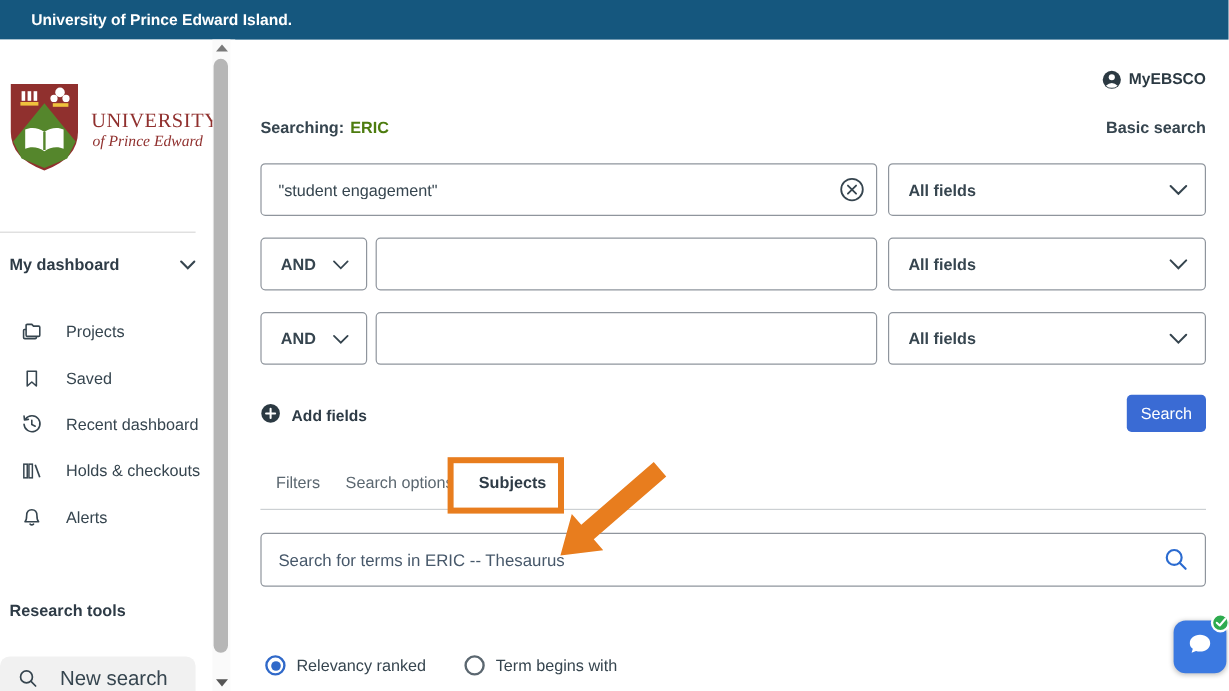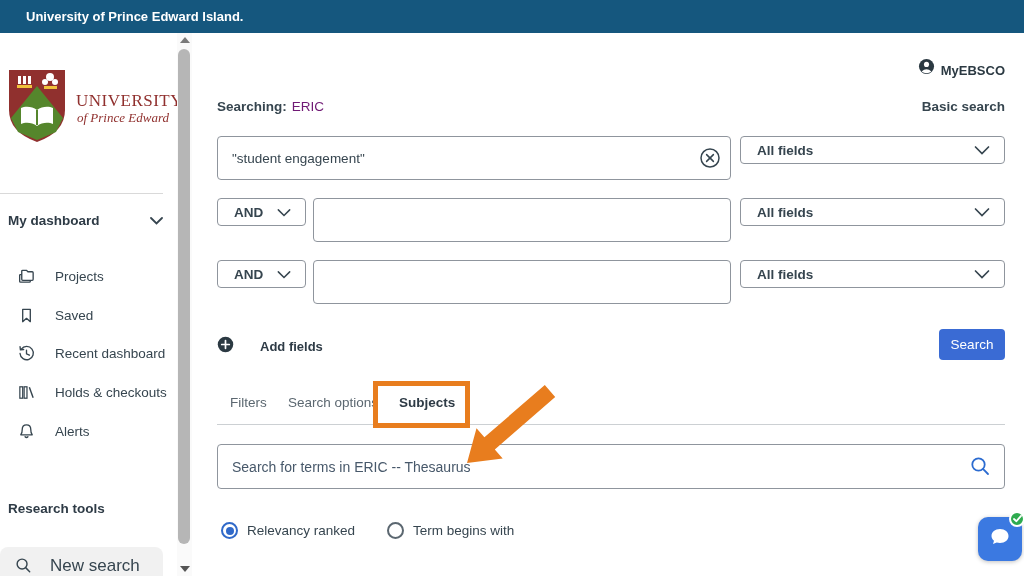--- a/index.html
+++ b/index.html
@@ -28,61 +28,61 @@
                 display:flex; align-items:center; gap:17px; font-size:17px; color:#36454f; cursor:pointer; }
   .new-search .nicon { width:19px; height:19px; margin-left:14px; }
 
   
   .sb-scroll { position:absolute; left:177px; top:33px; width:15px; bottom:0; background:#fafafa; }
   .sb-up   { position:absolute; left:3px; top:4px; width:0; height:0; border-left:5px solid transparent; border-right:5px solid transparent; border-bottom:6px solid #7a7a7a; }
   .sb-thumb{ position:absolute; left:1px; top:16px; width:12px; height:495px; background:#b6b6b6; border-radius:6px; }
   .sb-down { position:absolute; left:3px; bottom:4px; width:0; height:0; border-left:5px solid transparent; border-right:5px solid transparent; border-top:6px solid #555; }
 
   
-  .account { position:absolute; left:0; top:58px; width:1005px; display:flex; justify-content:flex-end; align-items:flex-end; gap:6px;
+  .account { position:absolute; left:0; top:58px; width:1005px; display:flex; justify-content:flex-end; align-items:flex-start; gap:6px;
              font-size:13px; font-weight:bold; color:#2b3942; cursor:pointer; }
   .search-line { position:absolute; left:217px; top:99px; width:788px; display:flex; justify-content:space-between; font-size:13.5px; }
   .searching-label { color:#36454f; font-weight:600; }
-  .db-link { color:#701a75; font-weight:400; margin-left:5px; cursor:pointer; }
+  .db-link { color:#4d7c0f; font-weight:700; margin-left:5px; cursor:pointer; }
   .basic-search { color:#36454f; font-weight:600; cursor:pointer; }
 
   .tinput { position:absolute; height:44px; border:1px solid #8f959d; border-radius:4px; background:#fff;
             font-family:"Liberation Sans", sans-serif; font-size:13.5px; color:#36454f; padding:0 36px 0 14px; outline:none; }
   .tinput::placeholder { color:#47586a; opacity:1; }
   .row1-input { left:217px; top:136px; width:514px; }
   .row2-input { left:313px; top:198px; width:418px; }
   .row3-input { left:313px; top:260px; width:418px; }
   .clear-btn { position:absolute; left:699px; top:147px; width:22px; height:22px; cursor:pointer; }
 
-  .selectbox { position:absolute; height:28px; border:1px solid #8f959d; border-radius:4px; background:#fff;
+  .selectbox { position:absolute; height:44px; border:1px solid #8f959d; border-radius:4px; background:#fff;
                display:flex; align-items:center; justify-content:space-between; padding:0 14px 0 16px;
                font-size:13.5px; font-weight:600; color:#36454f; cursor:pointer; }
   .fields1 { left:740px; top:136px; width:265px; }
   .fields2 { left:740px; top:198px; width:265px; }
   .fields3 { left:740px; top:260px; width:265px; }
   .bool2 { left:217px; top:198px; width:89px; }
   .bool3 { left:217px; top:260px; width:89px; }
 
-  .add-fields { position:absolute; left:217px; top:336px; display:flex; align-items:center; gap:26px;
+  .add-fields { position:absolute; left:217px; top:336px; display:flex; align-items:center; gap:9px;
                 font-size:13px; font-weight:600; color:#2e3b46; cursor:pointer; }
   .search-btn { position:absolute; left:939px; top:329px; width:66px; height:31px; background:#3A6BD4; border:none; border-radius:4px;
                 color:#fff; font-family:"Liberation Sans", sans-serif; font-size:13.5px; cursor:pointer; }
 
   .tab { position:absolute; top:395px; font-size:13.5px; color:#5b6770; cursor:pointer; }
   .tab-filters { left:230px; }
   .tab-options { left:288px; }
   .tab-subjects { left:399px; color:#2e3b46; font-weight:bold; }
   .tab-divider { position:absolute; left:217px; top:424px; width:788px; height:1px; background:#ccd0d3; }
   .anno-box { position:absolute; left:373px; top:381px; width:97px; height:47px; border:5px solid #E87D1E; background:transparent; z-index:5; }
   .anno-arrow { position:absolute; left:455px; top:383px; z-index:6; pointer-events:none; }
 
   .thes-input { left:217px; top:444px; width:788px; height:45px; font-size:14px; }
   .thes-search-icon { position:absolute; left:969px; top:455px; width:22px; height:22px; cursor:pointer; }
 
-  .radio-row { position:absolute; left:221px; top:522px; display:flex; align-items:center; gap:32px; font-size:13.5px; color:#36454f; }
+  .radio-row { position:absolute; left:221px; top:546px; display:flex; align-items:center; gap:32px; font-size:13.5px; color:#36454f; }
   .radio-opt { display:flex; align-items:center; gap:9px; cursor:pointer; }
   .rdot { width:17px; height:17px; border-radius:50%; position:relative; }
   .rdot.on { border:2px solid #3069C9; }
   .rdot.on::after { content:""; position:absolute; left:2.5px; top:2.5px; width:8px; height:8px; border-radius:50%; background:#3069C9; }
   .rdot.off { border:2px solid #5b6770; }
 
   .chat { position:absolute; left:978px; top:517px; width:44px; height:44px; background:#3B79E1; border-radius:10px;
           display:flex; align-items:center; justify-content:center; cursor:pointer; box-shadow:0 1px 4px rgba(0,0,0,0.25); }
   .chat-badge { position:absolute; left:1009px; top:511px; width:16px; height:16px; background:#2EAB4F; border:2px solid #fff; border-radius:50%;
                 display:flex; align-items:center; justify-content:center; }

